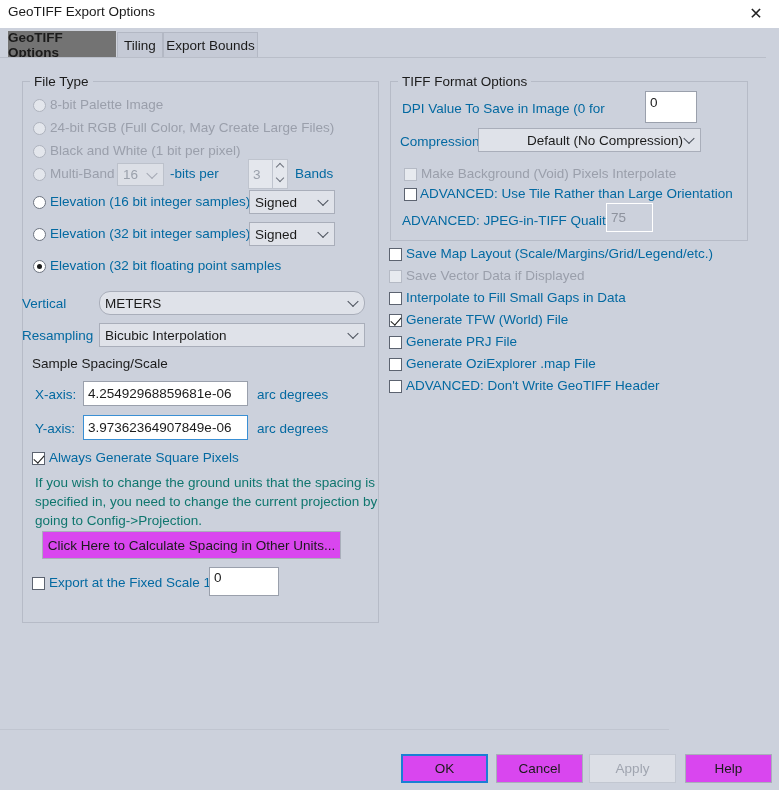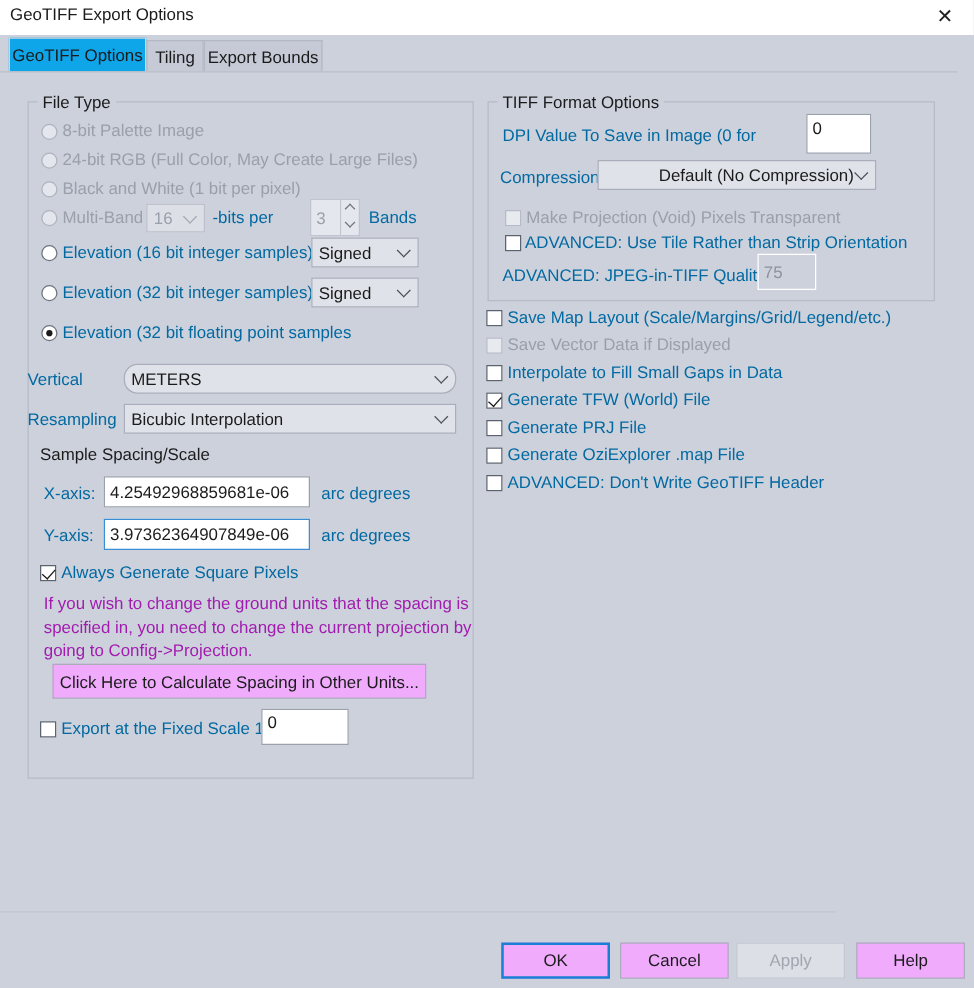--- a/index.html
+++ b/index.html
@@ -28,22 +28,22 @@
     position:absolute;left:0;top:28px;width:779px;height:30px;
     background:#ccd1dc;
   }
   .tab{
     position:absolute;top:4px;height:26px;
     display:flex;align-items:center;justify-content:center;
     background:#c5cad6;border:1px solid #b3b8c4;border-bottom:none;
     font-size:13.5px;color:#1b1b1b;cursor:pointer;box-sizing:border-box;
   }
   .tab.selected{
-    background:#0ea5e9;border-color:#cfd3dc;border-bottom:1px solid #ffffff;
-    top:2px;height:29px;font-weight:400;
+    background:#737373;border-color:#cfd3dc;border-bottom:1px solid #ffffff;
+    top:2px;height:29px;font-weight:700;
   }
 
   .panel{
     position:absolute;left:0;top:57px;width:766px;height:672px;
     background:#ccd1dc;border-top:1px solid #b9bec9;
     box-sizing:border-box;
   }
 
   
   .groupbox{
@@ -94,27 +94,27 @@
     box-sizing:border-box;font-size:13.5px;color:#9aa0ab;
     display:flex;align-items:center;padding-left:4px;}
   .spin-btns{position:absolute;width:15px;box-sizing:border-box;
     border:1px solid #bfc4ce;border-left:none;background:#e4e7ed;}
   .spin-btns div{height:50%;position:relative;cursor:pointer;}
   .spin-btns .up::after,.spin-btns .dn::after{content:"";position:absolute;
     left:4px;width:5px;height:5px;border:solid #6e747f;border-width:0 1.4px 1.4px 0;}
   .spin-btns .up::after{top:4px;transform:rotate(-135deg);}
   .spin-btns .dn::after{top:1px;transform:rotate(45deg);}
 
-  .btn{position:absolute;background:#f0abfc;border:1px solid #a9aeba;
+  .btn{position:absolute;background:#d946ef;border:1px solid #a9aeba;
     box-sizing:border-box;display:flex;align-items:center;justify-content:center;
     font-size:13.5px;color:#1b1b1b;cursor:pointer;}
   .btn.dis{color:#a0a5b0;border-color:#c2c7d1;background:#dcdfe6;}
   .btn.default{border:2px solid #1a7fd4;}
 
-  .helptext{position:absolute;font-size:13.5px;color:#a21caf;line-height:19px;width:345px;}
+  .helptext{position:absolute;font-size:13.5px;color:#0f766e;line-height:19px;width:345px;}
 
   .footer{position:absolute;left:0;top:729px;width:669px;height:61px;background:#ccd1dc;
     border-top:1px solid #c0c5d0;}
 </style>
 </head>
 <body>
 
 <div class="titlebar">
   <div class="title-text">GeoTIFF Export Options</div>
   <div class="close-btn">✕</div>
@@ -228,24 +228,24 @@
     <span>0</span>
   </div>
 
   <div class="lbl" style="left:400px;top:76px;">Compression</div>
   <div class="combo" style="left:478px;top:70px;width:223px;height:24px;padding-left:48px;">
     <span>Default (No Compression)</span>
     <span class="chev"></span>
   </div>
 
   <div class="cb dis" style="left:404px;top:110px;"></div>
-  <div class="lbl dis" style="left:421px;top:108px;">Make Projection (Void) Pixels Transparent</div>
+  <div class="lbl dis" style="left:421px;top:108px;">Make Background (Void) Pixels Interpolate</div>
 
   <div class="cb" style="left:404px;top:130px;"></div>
-  <div class="lbl" style="left:420px;top:128px;width:327px;overflow:hidden;">ADVANCED: Use Tile Rather than Strip Orientation</div>
+  <div class="lbl" style="left:420px;top:128px;width:327px;overflow:hidden;">ADVANCED: Use Tile Rather than Large Orientation</div>
 
   <div class="lbl" style="left:402px;top:155px;">ADVANCED: JPEG-in-TIFF Quality</div>
   <div class="input dis" style="left:606px;top:145px;width:47px;height:29px;background:#ccd1dc;border-color:#ffffff;color:#8d929d;">
     <span>75</span>
   </div>
 
   <div class="cb" style="left:389px;top:190px;"></div>
   <div class="lbl" style="left:406px;top:188px;">Save Map Layout (Scale/Margins/Grid/Legend/etc.)</div>
 
   <div class="cb dis" style="left:389px;top:212px;"></div>

